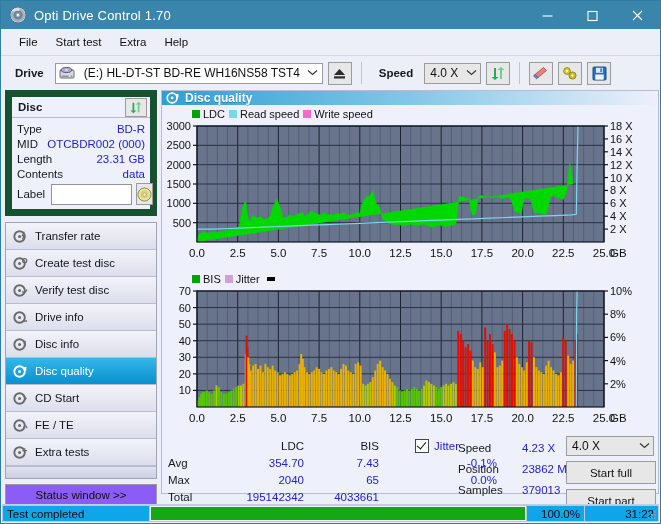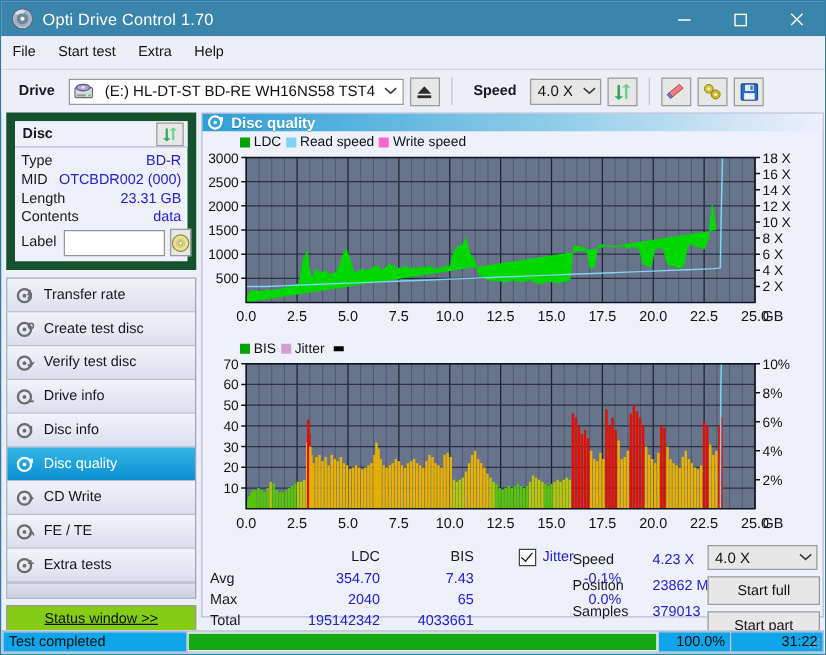--- a/index.html
+++ b/index.html
@@ -19,21 +19,21 @@
   .titlebar .tb-icon{width:18px;height:18px;margin-right:7px;position:relative;}
   .tb-title{color:#ffffff;font-size:13px;letter-spacing:.2px;}
   .tb-buttons{margin-left:auto;display:flex;height:28px;}
   .tb-btn{width:45px;height:28px;display:flex;align-items:center;justify-content:center;
           color:#fff;font-size:13px;line-height:1;}
   .tb-btn.close{}
   .tb-btn svg{display:block;}
 
   
   .menubar{height:27px;background:#eceef8;display:flex;align-items:center;
-           box-sizing:border-box;border-bottom:1px solid #d6d8e6;}
+           padding-left:9px;box-sizing:border-box;border-bottom:1px solid #d6d8e6;}
   .menubar .mi{padding:2px 9px;color:#111;font-size:11.5px;}
 
   
   .toolbar{height:34px;background:#eceef8;display:flex;align-items:center;
            padding:0 6px;box-sizing:border-box;gap:5px;}
   .tlabel{font-weight:bold;color:#15191e;font-size:11.5px;padding:0 6px 0 8px;}
   .combo{height:21px;border:1px solid #9a9a9a;background:#fff;display:flex;
          align-items:center;box-sizing:border-box;font-size:12px;color:#111;}
   .combo .cb-text{padding-left:5px;white-space:nowrap;overflow:hidden;}
   .combo .cb-arrow{margin-left:auto;width:18px;text-align:center;color:#333;font-size:9px;}
@@ -69,22 +69,22 @@
   
   .navlist{margin-top:6px;border:1px solid #9fa4bb;background:#dfe1ef;box-sizing:border-box;}
   .navitem{height:27px;display:flex;align-items:center;padding-left:7px;
            box-sizing:border-box;font-size:11.5px;color:#12161b;
            border-bottom:1px solid #b9bccd;
            background:linear-gradient(#f2f3fa,#dcdeec);}
   .navitem:last-child{border-bottom:none;}
   .navitem .ni-ico{width:15px;height:15px;margin-right:7px;flex:0 0 auto;}
   .navitem.sel{background:linear-gradient(#35b7e8,#0a8fd0);color:#ffffff;}
   .navfill{height:11px;background:linear-gradient(#dfe1ef,#ccd0e2);border-top:1px solid #b9bccd;}
-  .statusbtn{margin-top:5px;height:20px;border:1px solid #9b9b9b;background:#84cc16;
-             display:flex;align-items:center;justify-content:center;font-size:11.5px;color:#111;text-decoration:underline;}
+  .statusbtn{margin-top:5px;height:20px;border:1px solid #9b9b9b;background:#8b5cf6;
+             display:flex;align-items:center;justify-content:center;font-size:11.5px;color:#111;}
 
   
   .rpanel{border:1px solid #b8bcd0;background:#eef0fb;height:100%;box-sizing:border-box;
           display:flex;flex-direction:column;}
   .rhead{height:19px;display:flex;align-items:center;padding-left:4px;
          background:linear-gradient(90deg,#2e9fd6 0%, #8ccbe8 55%, #eef0fb 100%);}
   .rhead .rh-title{color:#fff;font-weight:bold;font-size:12px;padding-left:5px;
                    text-shadow:0 1px 0 rgba(0,0,0,.25);}
 
   .charts{padding:2px 2px 0 2px;}
@@ -345,21 +345,21 @@
           <span>Disc quality</span>
         </div>
         <div class="navitem">
           <span class="ni-ico">
             <svg width="15" height="15" viewBox="0 0 16 16">
                 <circle cx="7" cy="8" r="5.6" fill="none" stroke="#6b6b6b" stroke-width="2"></circle>
                 <circle cx="7" cy="8" r="1.6" fill="#6b6b6b"></circle>
                 <path d="M11 5 l3 3 l-3 3" stroke="#6b6b6b" stroke-width="1.3" fill="none"></path>
               </svg>
           </span>
-          <span>CD Write</span>
+          <span>CD Start</span>
         </div>
         <div class="navitem">
           <span class="ni-ico">
             <svg width="15" height="15" viewBox="0 0 16 16">
                 <circle cx="7" cy="8" r="5.6" fill="none" stroke="#6b6b6b" stroke-width="2"></circle>
                 <circle cx="7" cy="8" r="1.6" fill="#6b6b6b"></circle>
                 <path d="M11 11 q2 -6 4 0" stroke="#6b6b6b" stroke-width="1.3" fill="none"></path>
               </svg>
           </span>
           <span>FE / TE</span>

